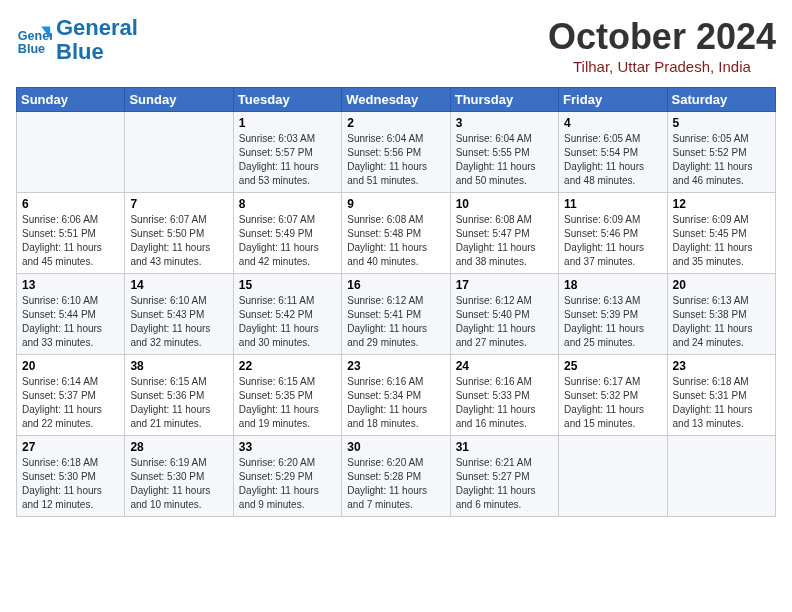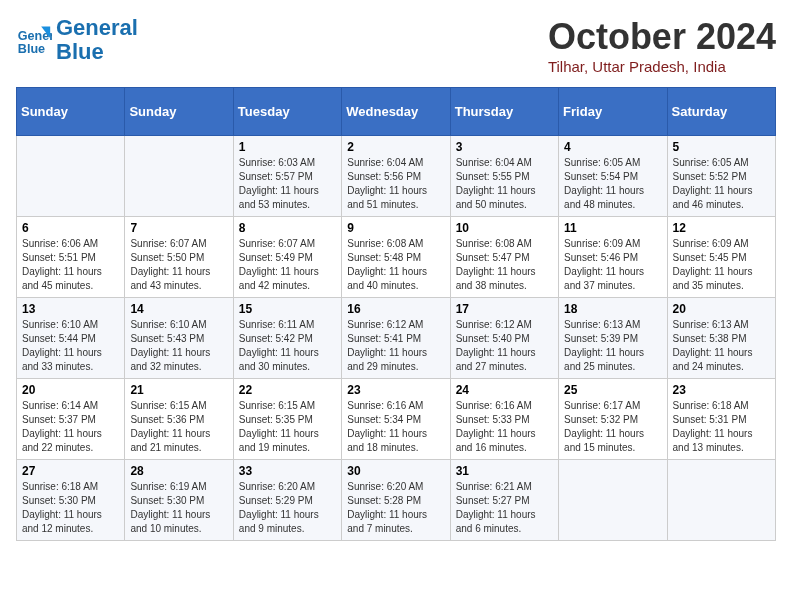--- a/index.html
+++ b/index.html
@@ -28,40 +28,40 @@
     }
     .logo-text span {
       color: #1a6faf;
     }
     .logo-icon {
       width: 36px;
       height: 36px;
       margin-right: 4px;
     }
     .title-block {
-      text-align: left;
+      text-align: center;
     }
     .month-title {
       font-size: 36px;
       font-weight: bold;
       color: #333;
     }
     .location {
       font-size: 15px;
       color: #7f1d1d;
     }
     table {
       width: 100%;
       border-collapse: collapse;
       font-size: 11px;
     }
     thead tr th {
       background: #3a6fc4;
       color: #fff;
-      padding: 16px 4px;
+      padding: 4px 4px;
       text-align: left;
       font-size: 13px;
       font-weight: bold;
       border: 1px solid #2a5aaa;
     }
     tbody tr td {
       border: 1px solid #ccc;
       padding: 4px 5px;
       vertical-align: top;
       width: calc(100% / 7);
@@ -206,21 +206,21 @@
           <span class="day-num">20</span>
           <div class="day-info">Sunrise: 6:13 AM<br>Sunset: 5:38 PM<br>Daylight: 11 hours and 24 minutes.</div>
         </td>
       </tr>
       <tr>
         <td>
           <span class="day-num">20</span>
           <div class="day-info">Sunrise: 6:14 AM<br>Sunset: 5:37 PM<br>Daylight: 11 hours and 22 minutes.</div>
         </td>
         <td>
-          <span class="day-num">21</span>
+          <span class="day-num">38</span>
           <div class="day-info">Sunrise: 6:15 AM<br>Sunset: 5:36 PM<br>Daylight: 11 hours and 21 minutes.</div>
         </td>
         <td>
           <span class="day-num">22</span>
           <div class="day-info">Sunrise: 6:15 AM<br>Sunset: 5:35 PM<br>Daylight: 11 hours and 19 minutes.</div>
         </td>
         <td>
           <span class="day-num">23</span>
           <div class="day-info">Sunrise: 6:16 AM<br>Sunset: 5:34 PM<br>Daylight: 11 hours and 18 minutes.</div>
         </td>

